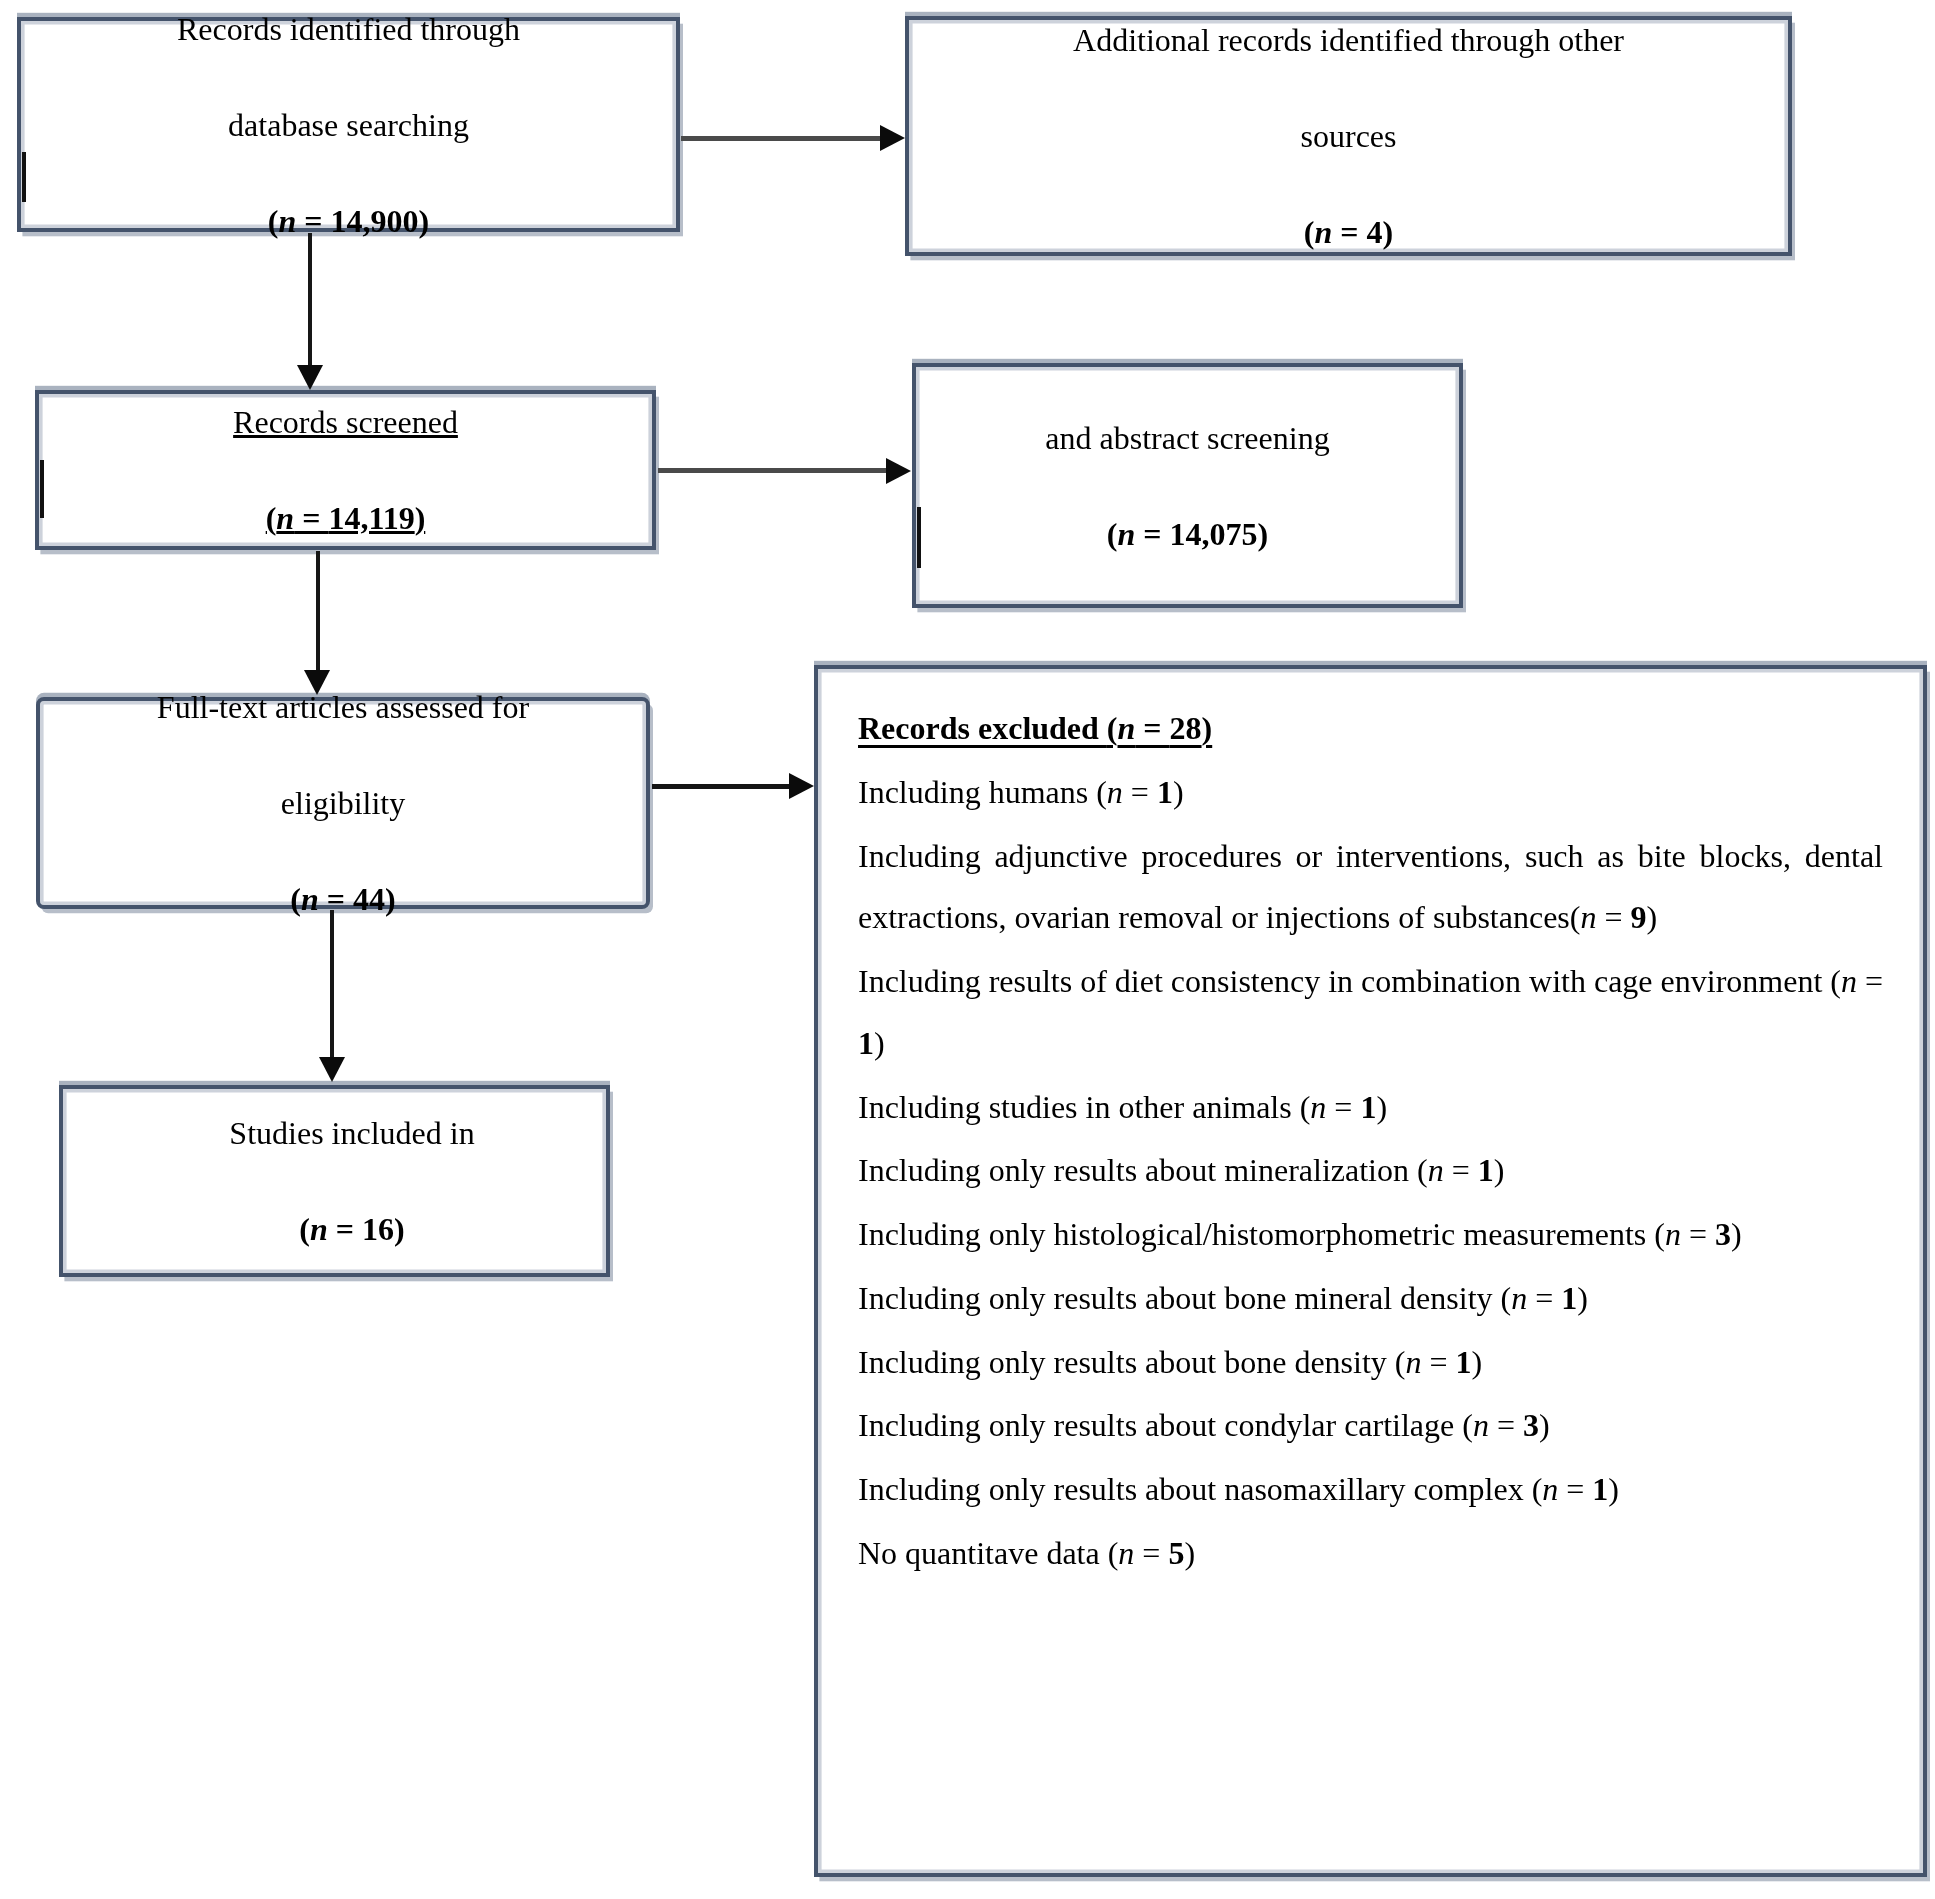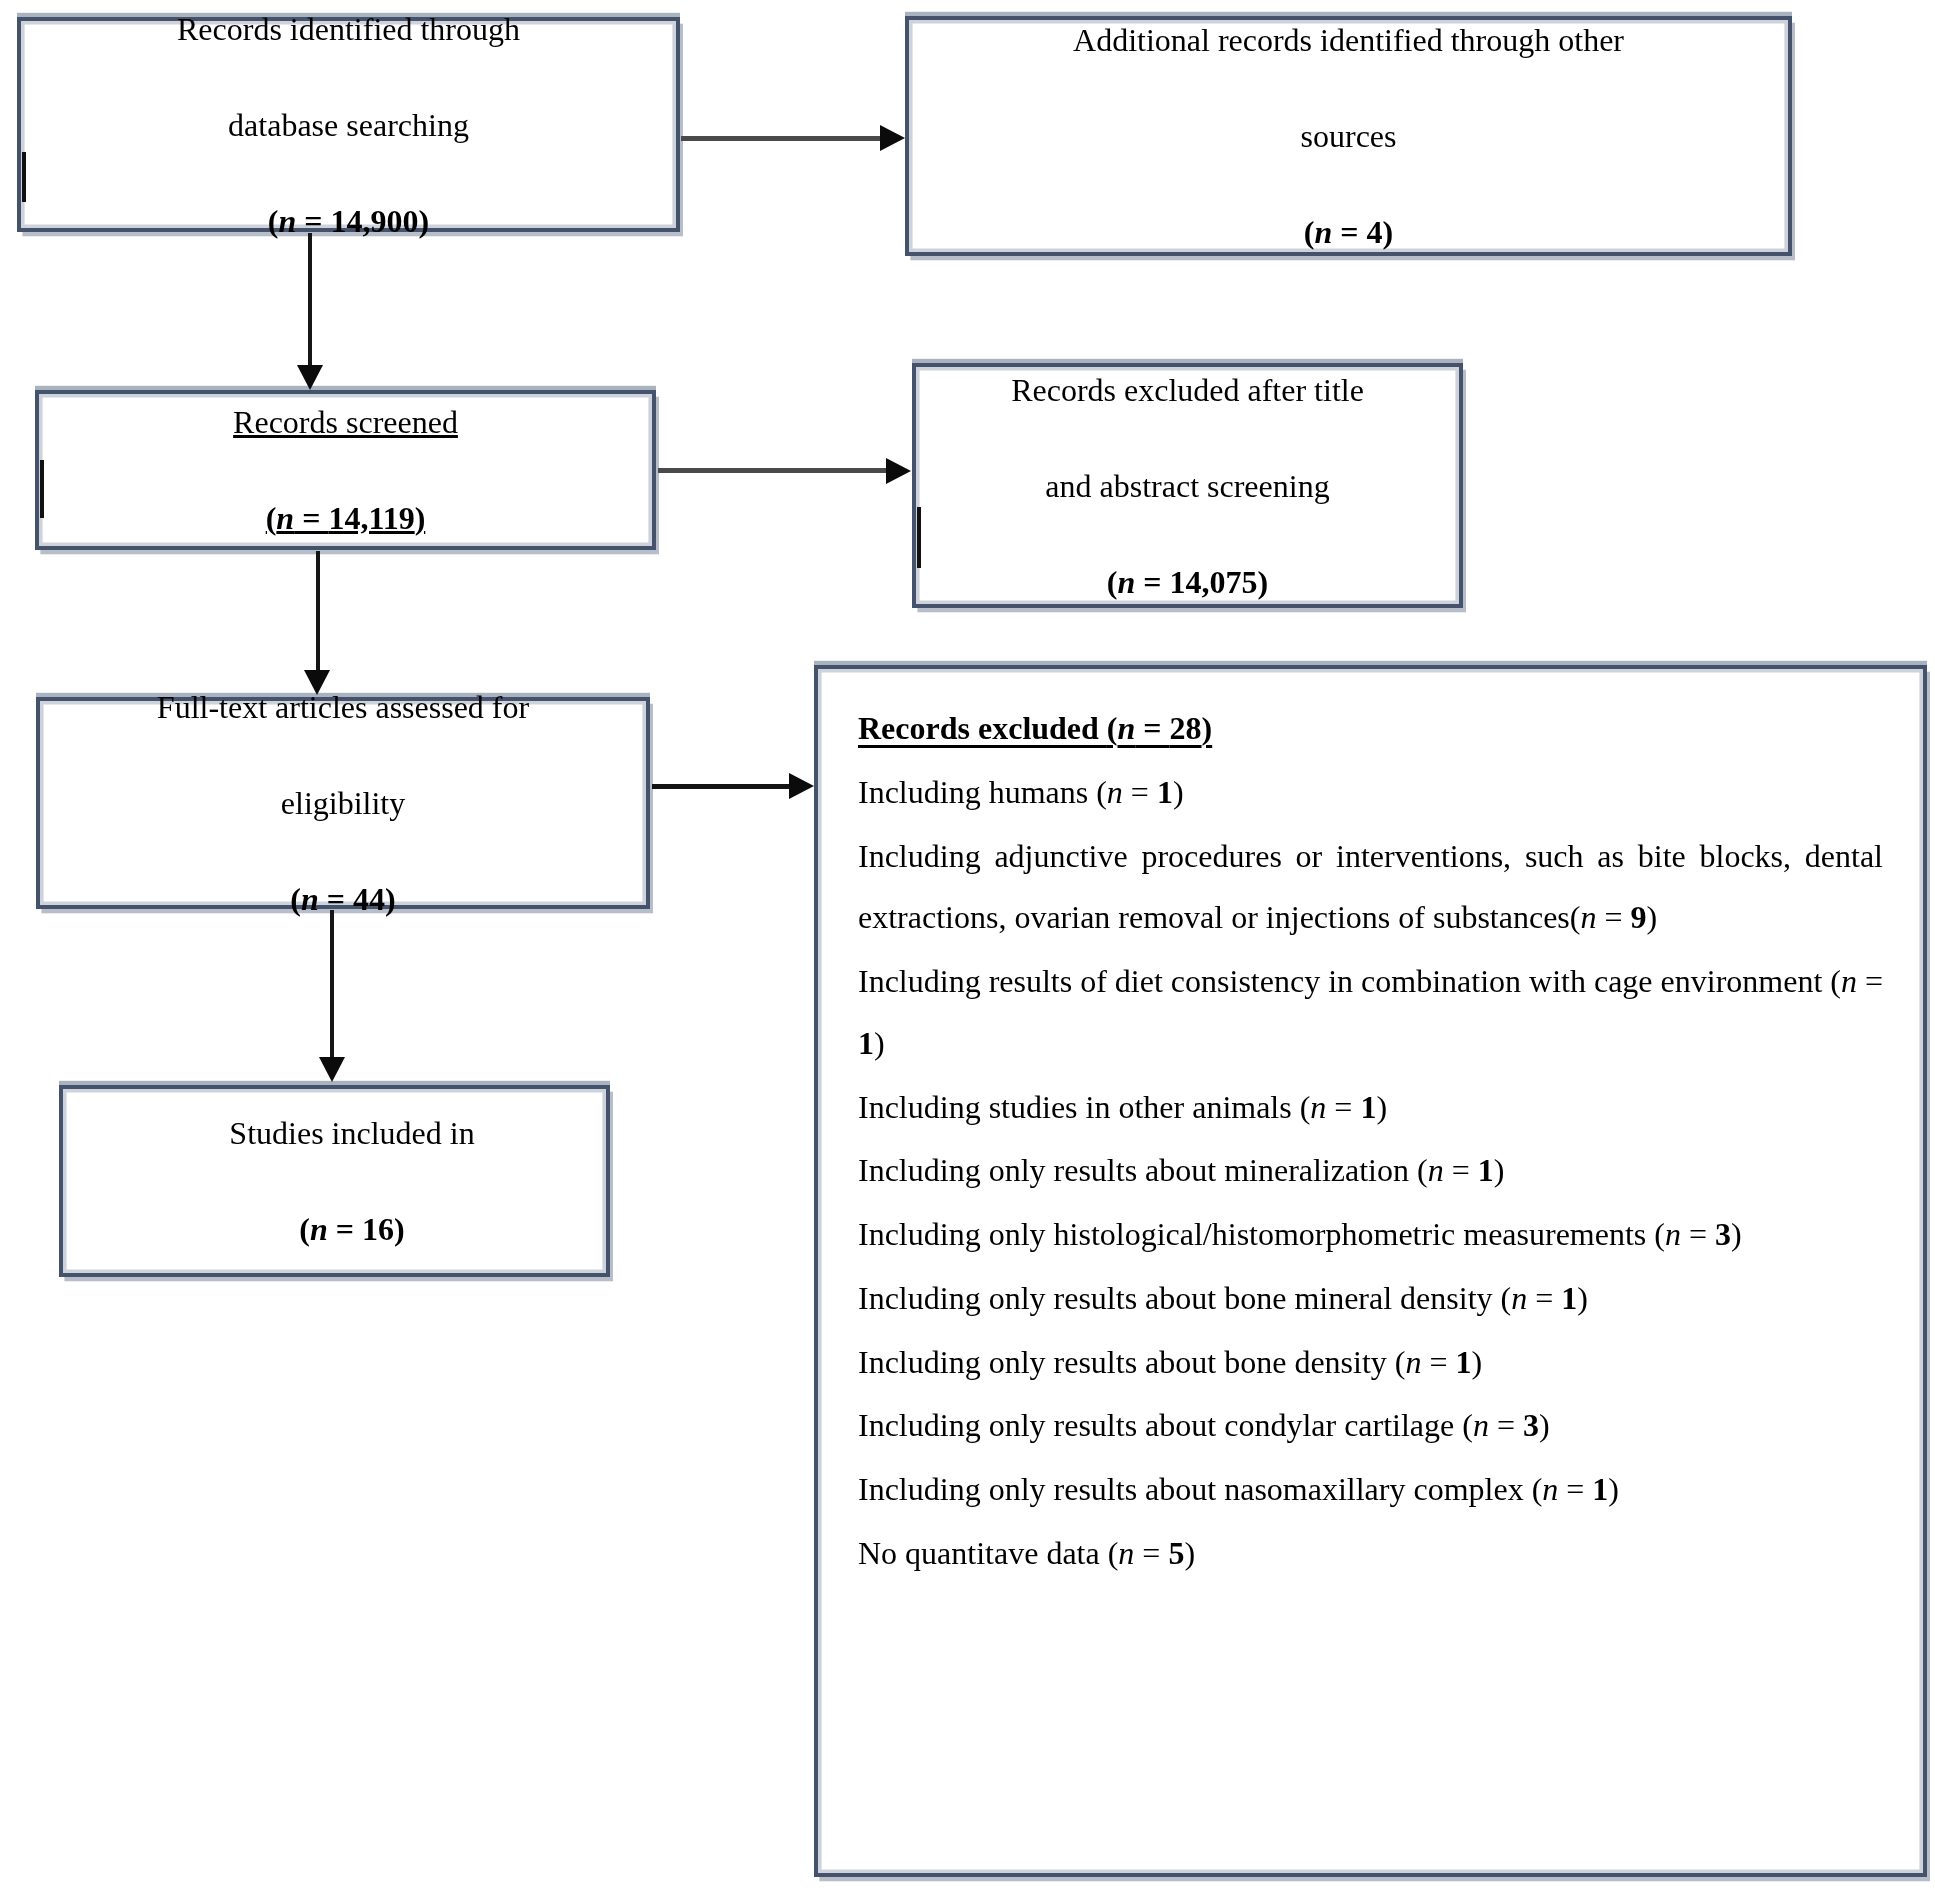--- a/index.html
+++ b/index.html
@@ -27,21 +27,21 @@
     line-height: 2.0;
     gap: 32px;
   }
   .box .line { white-space: nowrap; }
   .count { font-weight: bold; }
   .count i, .cnt i { font-style: italic; }
 
   
   #box-l1 { left: 17px;   top: 17px;   width: 663px; height: 215px; }
   #box-l2 { left: 35px;   top: 390px;  width: 621px; height: 160px; text-decoration: underline; }
-  #box-l3 { left: 36px;   top: 697px; width: 614px; height: 212px; }
+  #box-l3 { left: 36px;   top: 697px; width: 614px; height: 212px; border-radius: 8px; }
   #box-l4 { left: 59px;   top: 1085px; width: 551px;  height: 192px; padding-left: 35px; }
   
   #box-r1 { left: 905px; top: 16px;   width: 887px; height: 240px; }
   #box-r2 { left: 912px; top: 363px;  width: 551px;  height: 245px; }
   #box-r3 {
     left: 814px; top: 665px; width: 1113px; height: 1212px;
     display: block;
     text-align: justify;
     padding: 27px 38px;
     font-size: 32px;
@@ -109,21 +109,20 @@
     <div class="line">sources</div>
     <div class="line count"><span>(</span><i>n</i><span> = </span><b>4</b><span>)</span></div>
   </div>
 
   <div class="box" id="box-l2">
     <div class="line">Records screened</div>
     <div class="line count"><span>(</span><i>n</i><span> = </span><b>14,119</b><span>)</span></div>
   </div>
 
   <div class="box" id="box-r2">
-    <div class="line">Records excluded after title</div>
     <div class="line">and abstract screening</div>
     <div class="line count"><span>(</span><i>n</i><span> = </span><b>14,075</b><span>)</span></div>
   </div>
 
   <div class="box" id="box-l3">
     <div class="line">Full-text articles assessed for</div>
     <div class="line">eligibility</div>
     <div class="line count"><span>(</span><i>n</i><span> = </span><b>44</b><span>)</span></div>
   </div>
 

